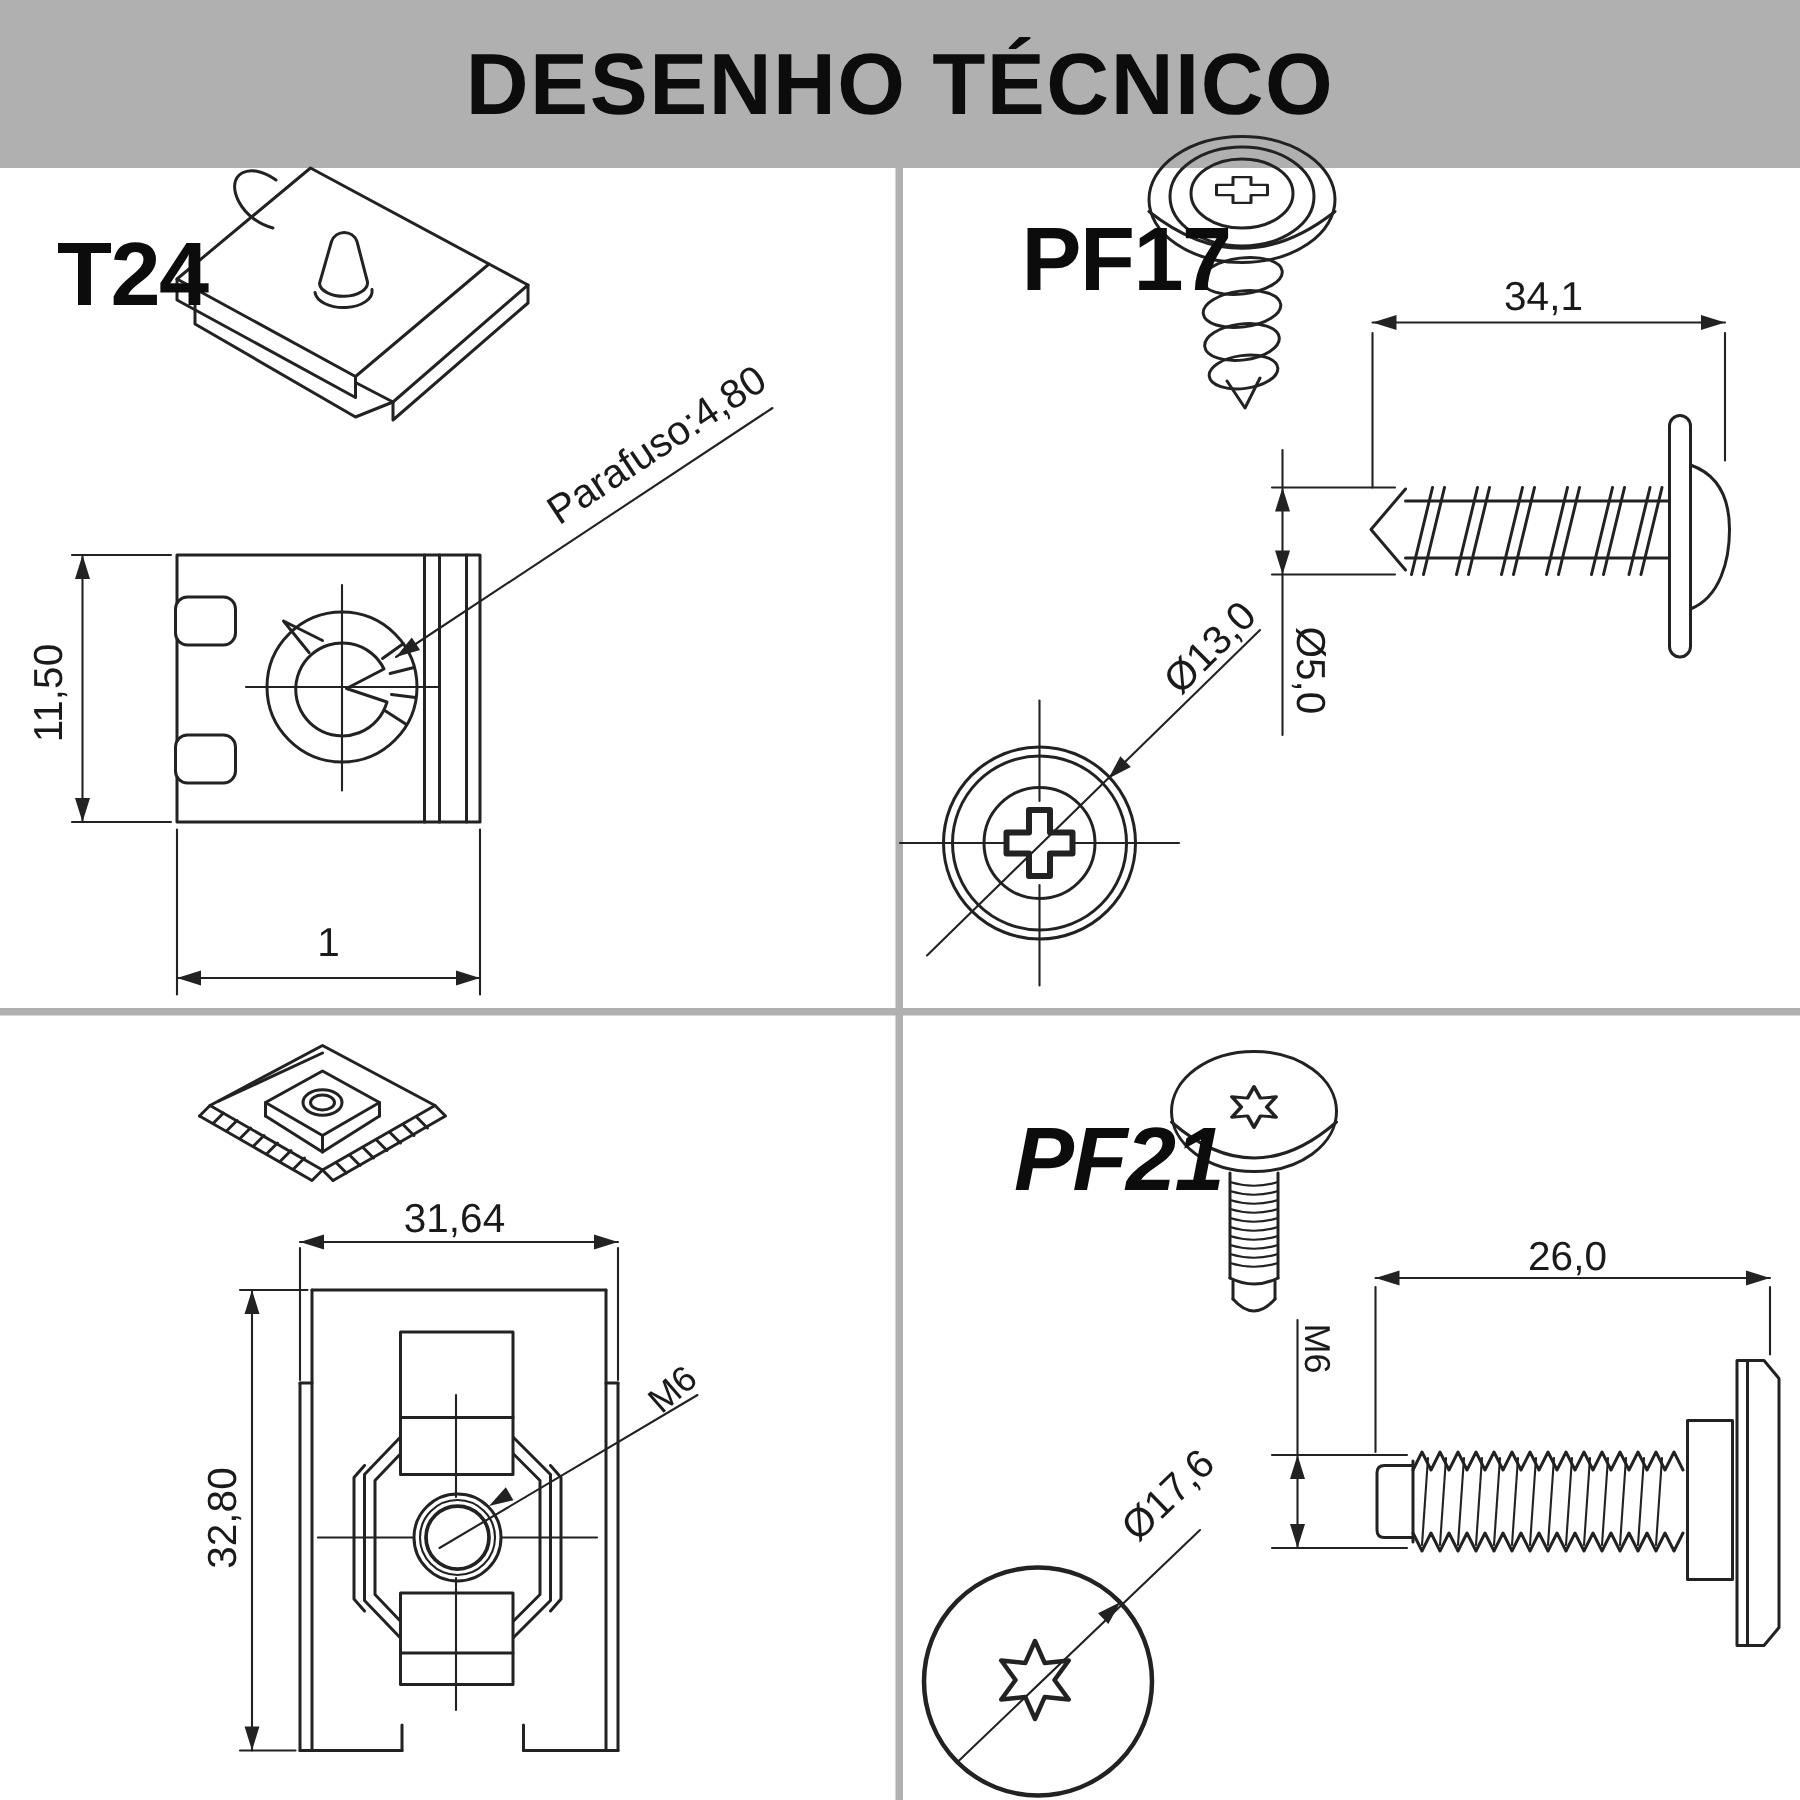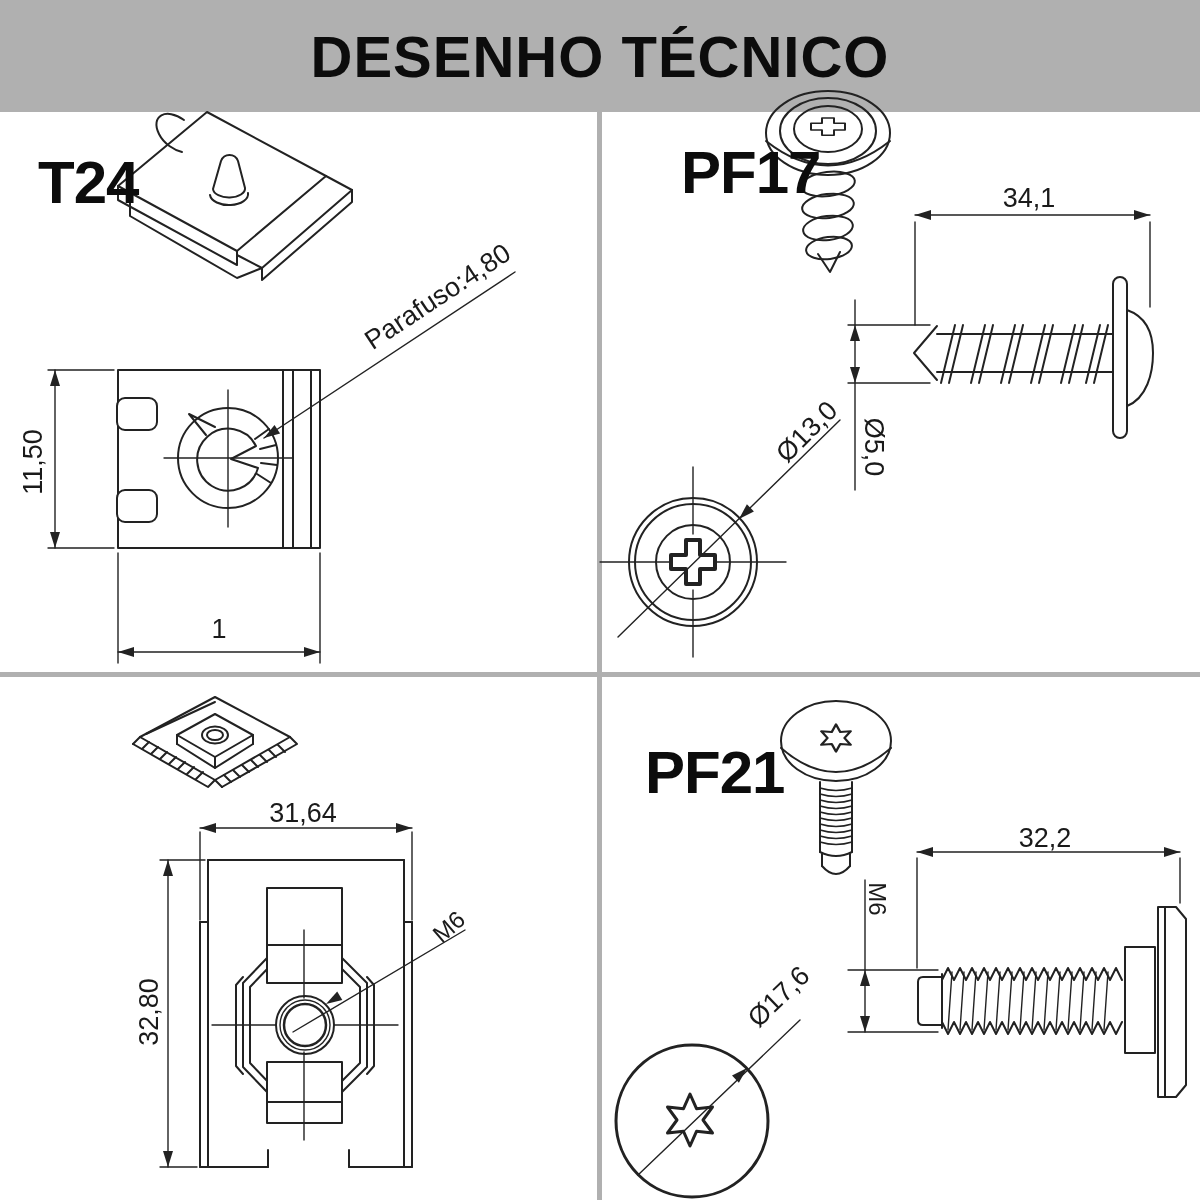--- a/index.html
+++ b/index.html
@@ -286,31 +286,31 @@
       <line class="thin" x1="865" y1="880" x2="865" y2="1032"></line>
       <path class="arr" d="M865,970 l-5,16 l10,0 Z"></path>
       <path class="arr" d="M865,1032 l-5,-16 l10,0 Z"></path>
       <line class="thin" x1="800" y1="1020" x2="638" y2="1175"></line>
       <path class="arr" d="M747,1068 L738.9,1082.7 L732,1075.5 Z"></path>
     </g>
   </svg>
 
   <span class="part-label" style="left:38px;top:148px;">T24</span>
   <span class="part-label" style="left:633px;top:138px;margin-left:48px;">PF17</span>
-  <span class="part-label" style="left:645px;top:738px;">PF21</span>
+  <span class="part-label" style="left:676px;top:738px;font-style:italic;">PF21</span>
 
   <span class="dim" style="left:33px;top:462px;--r:-90deg;">11,50</span>
   <span class="dim" style="left:219px;top:629px;">1</span>
   <span class="dim" style="left:438px;top:297px;--r:-33.5deg;">Parafuso:4,80</span>
 
   <span class="dim" style="left:1029px;top:198px;">34,1</span>
   <span class="dim" style="left:873px;top:447px;--r:90deg;">Ø5,0</span>
   <span class="dim" style="left:807px;top:432px;--r:-45deg;">Ø13,0</span>
 
   <span class="dim" style="left:303px;top:813px;">31,64</span>
   <span class="dim" style="left:149px;top:1012px;--r:-90deg;">32,80</span>
   <span class="dim dim-sm" style="left:449px;top:927px;--r:-41deg;">M6</span>
 
-  <span class="dim" style="left:1045px;top:838px;">32,2</span>
+  <span class="dim" style="left:1045px;top:838px;">26,0</span>
   <span class="dim dim-sm" style="left:877px;top:899px;--r:90deg;">M6</span>
   <span class="dim" style="left:779px;top:997px;--r:-44deg;">Ø17,6</span>
 
 </div>
 
 </body></html>

